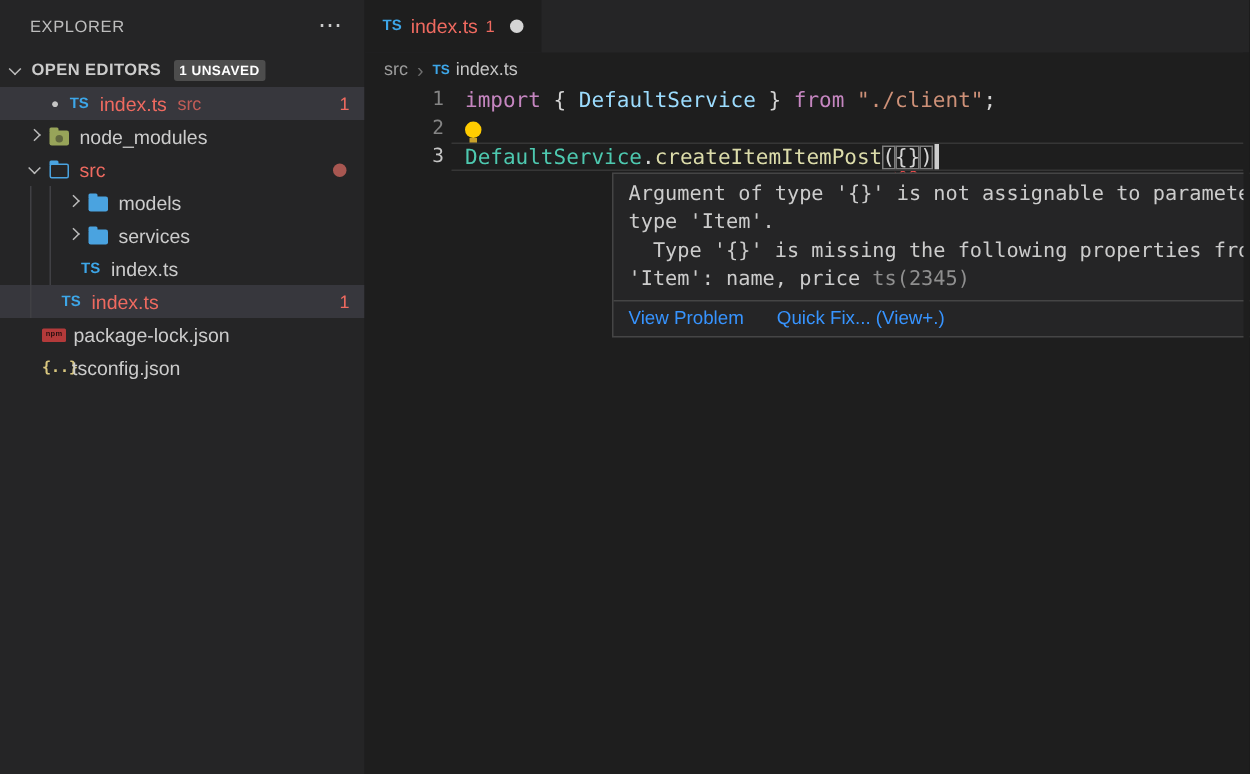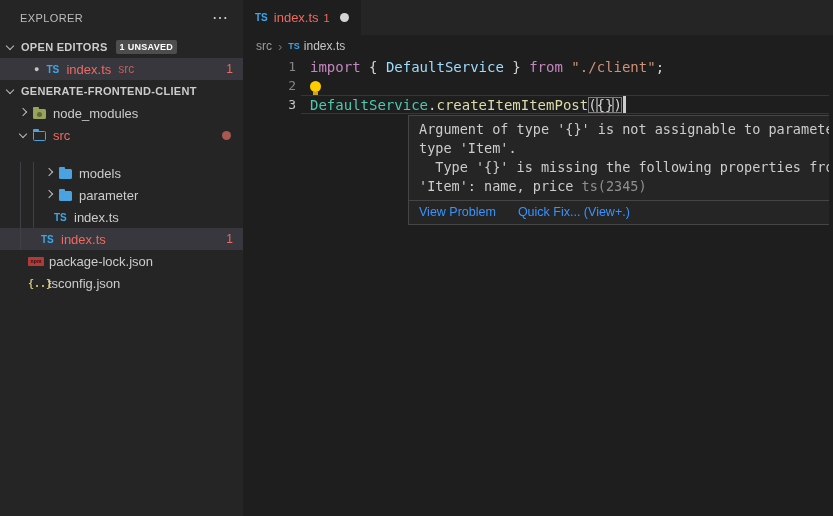--- a/index.html
+++ b/index.html
@@ -97,51 +97,47 @@
     <div id="open-editors-list">
         <div class="row oe-item">
           <span class="oe-dot">●</span>
           <span class="ticon">TS</span>
           <span class="label err">index.ts</span>
           <span class="desc">src</span>
           <span class="badge-num">1</span>
         </div>
       </div>
 
-    <div class="section-header">
-      <span class="chev down"></span>
-      <span class="sec-label">GENERATE-FRONTEND-CLIENT</span>
-    </div>
     <div id="tree">
         <div class="row" style="padding-left: 16px;">
           <span class="chev right"></span>
           <div class="fi folder-npm">
             <div class="emb"></div>
           </div>
           <span class="label">node_modules</span>
         </div>
         <div class="row" style="padding-left: 16px;">
           <span class="chev down"></span>
           <div class="fi folder-open"></div>
           <span class="label err">src</span>
           <div class="fdot"></div>
         </div>
-        <div class="row" style="padding-left: 42px; margin-top: 16px;">
+        <div class="row" style="padding-left: 42px;">
           <div class="guide" style="left: 20px;"></div>
           <div class="guide" style="left: 33px;"></div>
           <span class="chev right"></span>
           <div class="fi folder"></div>
           <span class="label">models</span>
         </div>
         <div class="row" style="padding-left: 42px;">
           <div class="guide" style="left: 20px;"></div>
           <div class="guide" style="left: 33px;"></div>
           <span class="chev right"></span>
           <div class="fi folder"></div>
-          <span class="label">parameter</span>
+          <span class="label">services</span>
         </div>
         <div class="row" style="padding-left: 42px;">
           <div class="guide" style="left: 20px;"></div>
           <div class="guide" style="left: 33px;"></div>
           <span class="spacer"></span>
           <span class="ticon">TS</span>
           <span class="label">index.ts</span>
         </div>
         <div class="row selected" style="padding-left: 29px;">
           <div class="guide" style="left: 20px;"></div>

